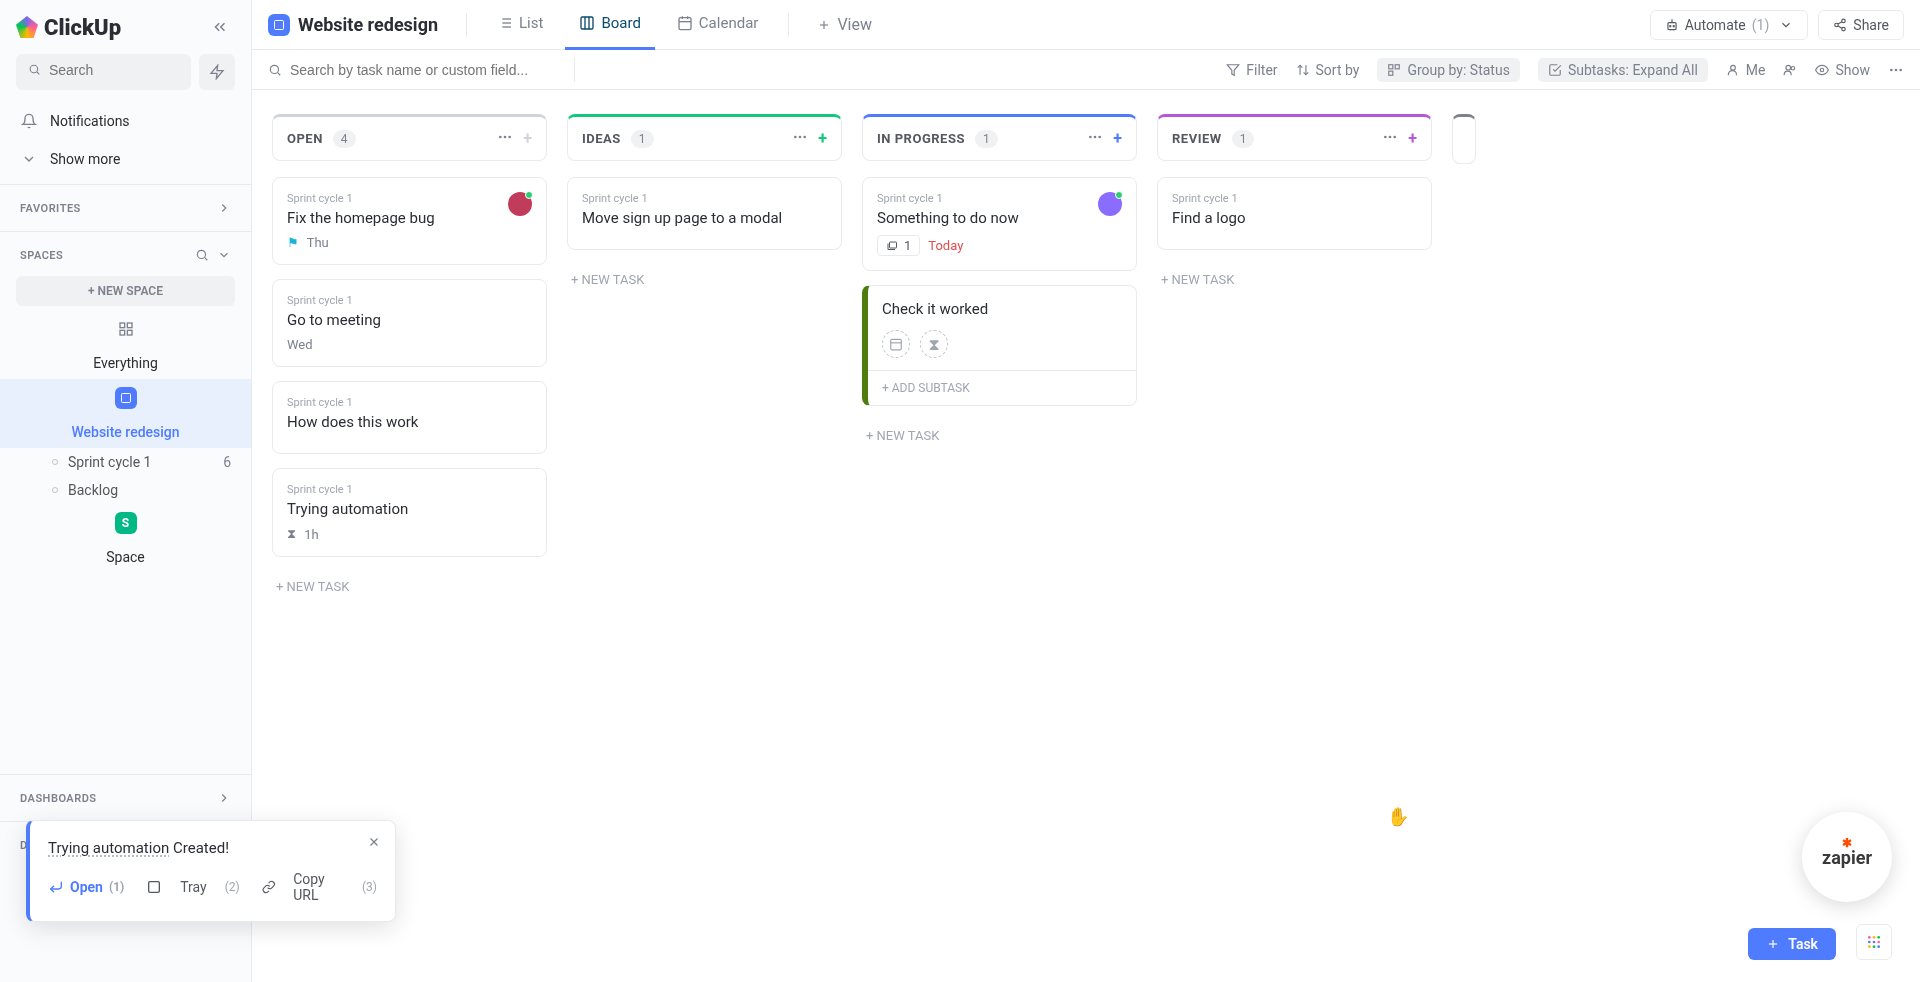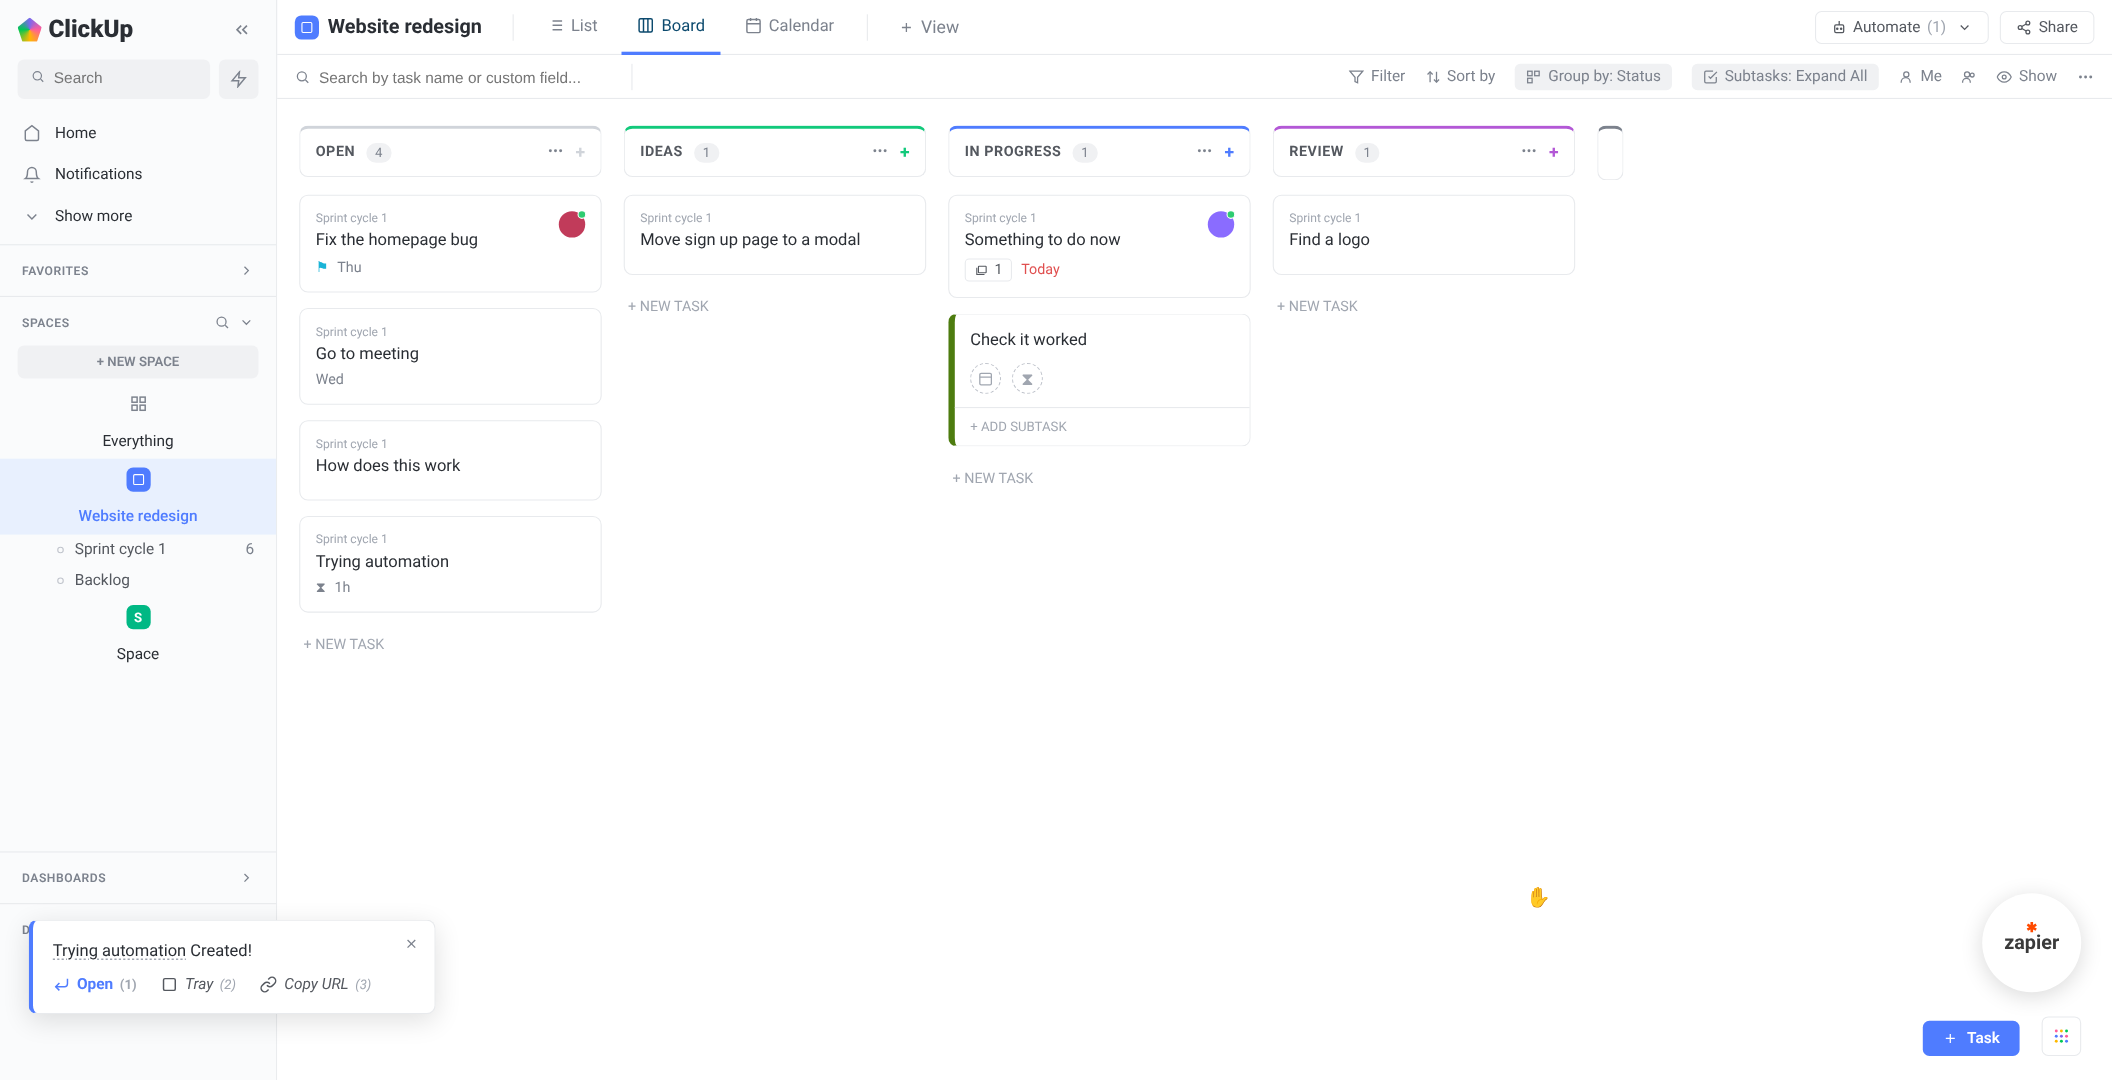--- a/index.html
+++ b/index.html
@@ -174,21 +174,21 @@
 .toast {
   position: absolute; left: 26px; bottom: 60px;
   width: 370px; background: #fff; border: 1px solid #e8eaed;
   border-left: 4px solid #4f7cff; border-radius: 8px;
   box-shadow: 0 6px 24px rgba(0,0,0,0.12); padding: 18px;
 }
 .toast-title { font-size: 15px; margin-bottom: 14px; }
 .toast-title .underline { text-decoration: underline dotted #a0a6b0; text-underline-offset: 3px; }
 .toast-actions { display: flex; gap: 22px; font-size: 14px; }
 .toast-actions .primary { color: #4f7cff; font-weight: 700; display: flex; align-items: center; gap: 6px; }
-.toast-actions .secondary { color: #54585f; display: flex; align-items: center; gap: 6px; font-style: italic; }
+.toast-actions .secondary { color: #54585f; display: flex; align-items: center; gap: 18px; }
 .toast-actions .num { color: #a0a6b0; font-size: 12px; }
 .toast-close { position: absolute; top: 14px; right: 14px; color: #7c828d; cursor: pointer; }
 
 
 .float-grab { position: absolute; right: 510px; bottom: 155px; color: #7c828d; font-size: 18px; }
 .zapier-badge {
   position: absolute; right: 28px; bottom: 80px; width: 90px; height: 90px;
   border-radius: 50%; background: #fff; box-shadow: 0 4px 20px rgba(0,0,0,0.15);
   display: flex; align-items: center; justify-content: center;
   font-weight: 700; color: #3a3a3a; font-size: 18px;
@@ -230,28 +230,20 @@
             <circle cx="11" cy="11" r="7"></circle>
             <line x1="21" y1="21" x2="16.65" y2="16.65"></line>
           </svg>
         <input placeholder="Search" style="">
       </div>
       <div class="bolt-btn">
         <svg width="16" height="16" viewBox="0 0 24 24" fill="none" stroke="currentColor" stroke-width="2">
             <polygon points="13 2 3 14 12 14 11 22 21 10 12 10 13 2"></polygon>
           </svg>
       </div>
-    </div>
-    <div class="nav-item">
-      <span class="nav-icon">
-          <svg width="16" height="16" viewBox="0 0 24 24" fill="none" stroke="currentColor" stroke-width="2">
-            <path d="M3 9l9-7 9 7v11a2 2 0 0 1-2 2H5a2 2 0 0 1-2-2z"></path>
-          </svg>
-        </span>
-      <span>Home</span>
     </div>
     <div class="nav-item">
       <span class="nav-icon">
           <svg width="16" height="16" viewBox="0 0 24 24" fill="none" stroke="currentColor" stroke-width="2">
             <path d="M18 8A6 6 0 0 0 6 8c0 7-3 9-3 9h18s-3-2-3-9"></path>
             <path d="M13.73 21a2 2 0 0 1-3.46 0"></path>
           </svg>
         </span>
       <span>Notifications</span>
     </div>

